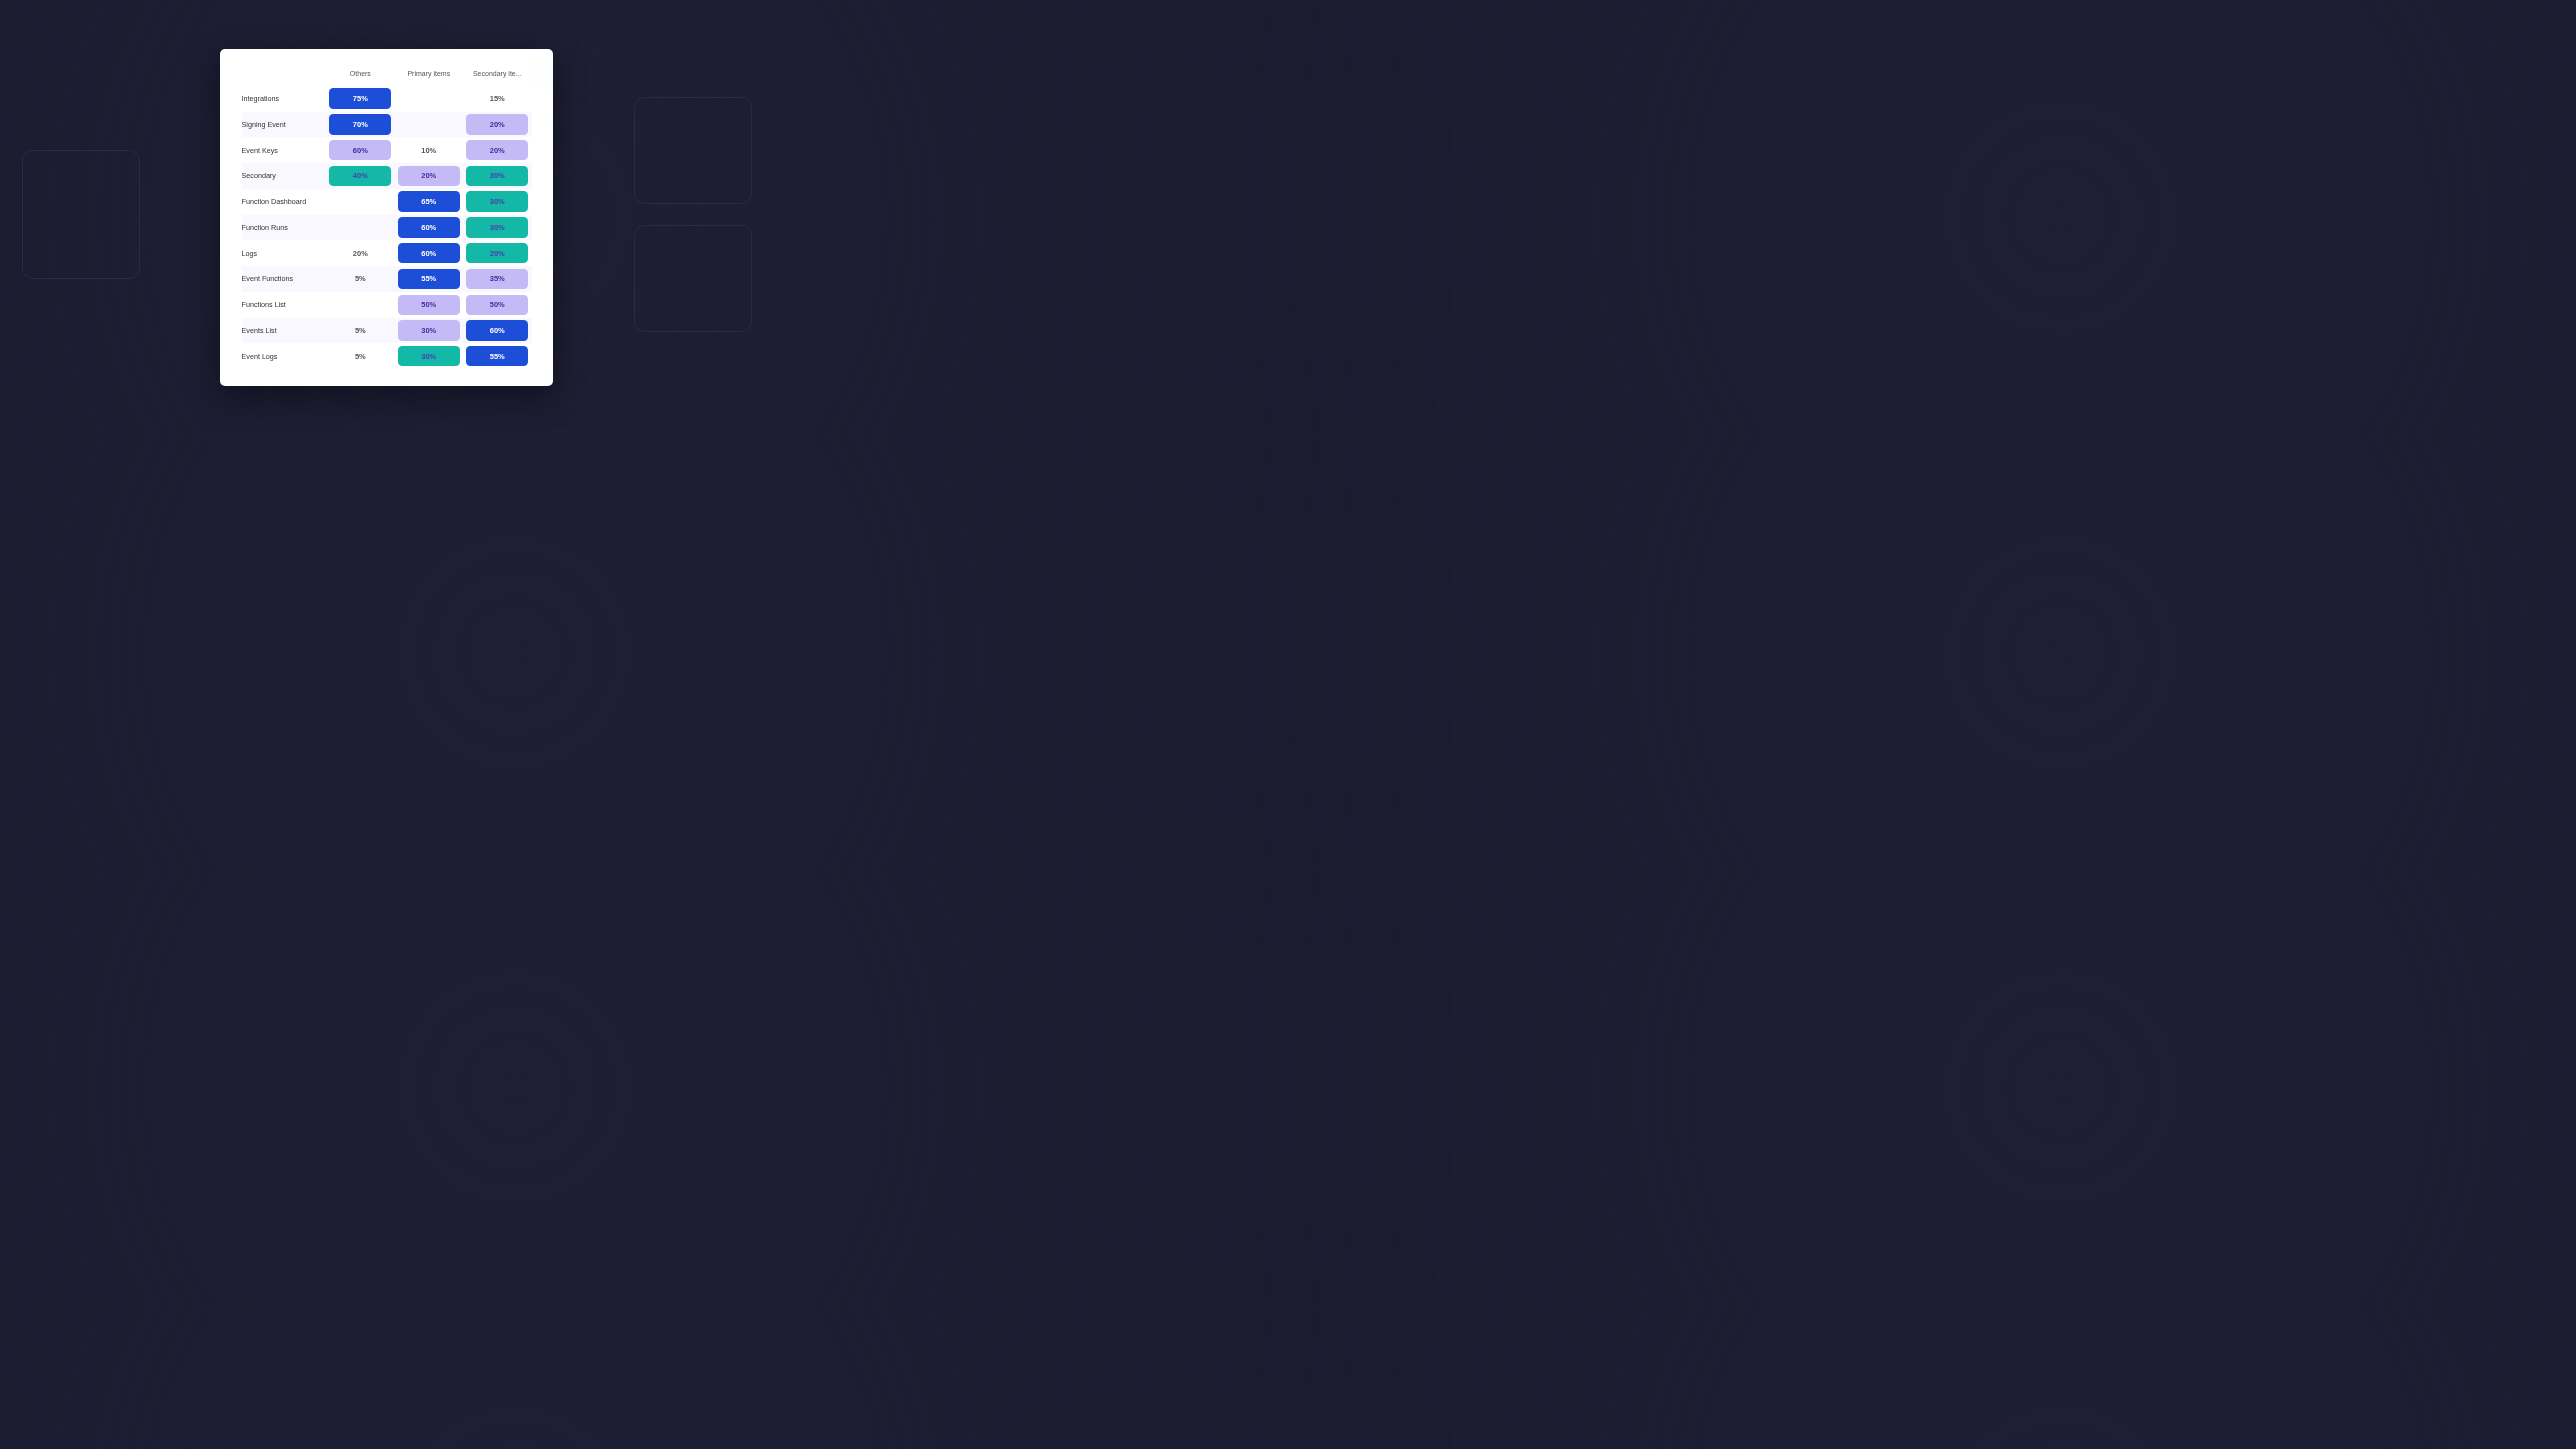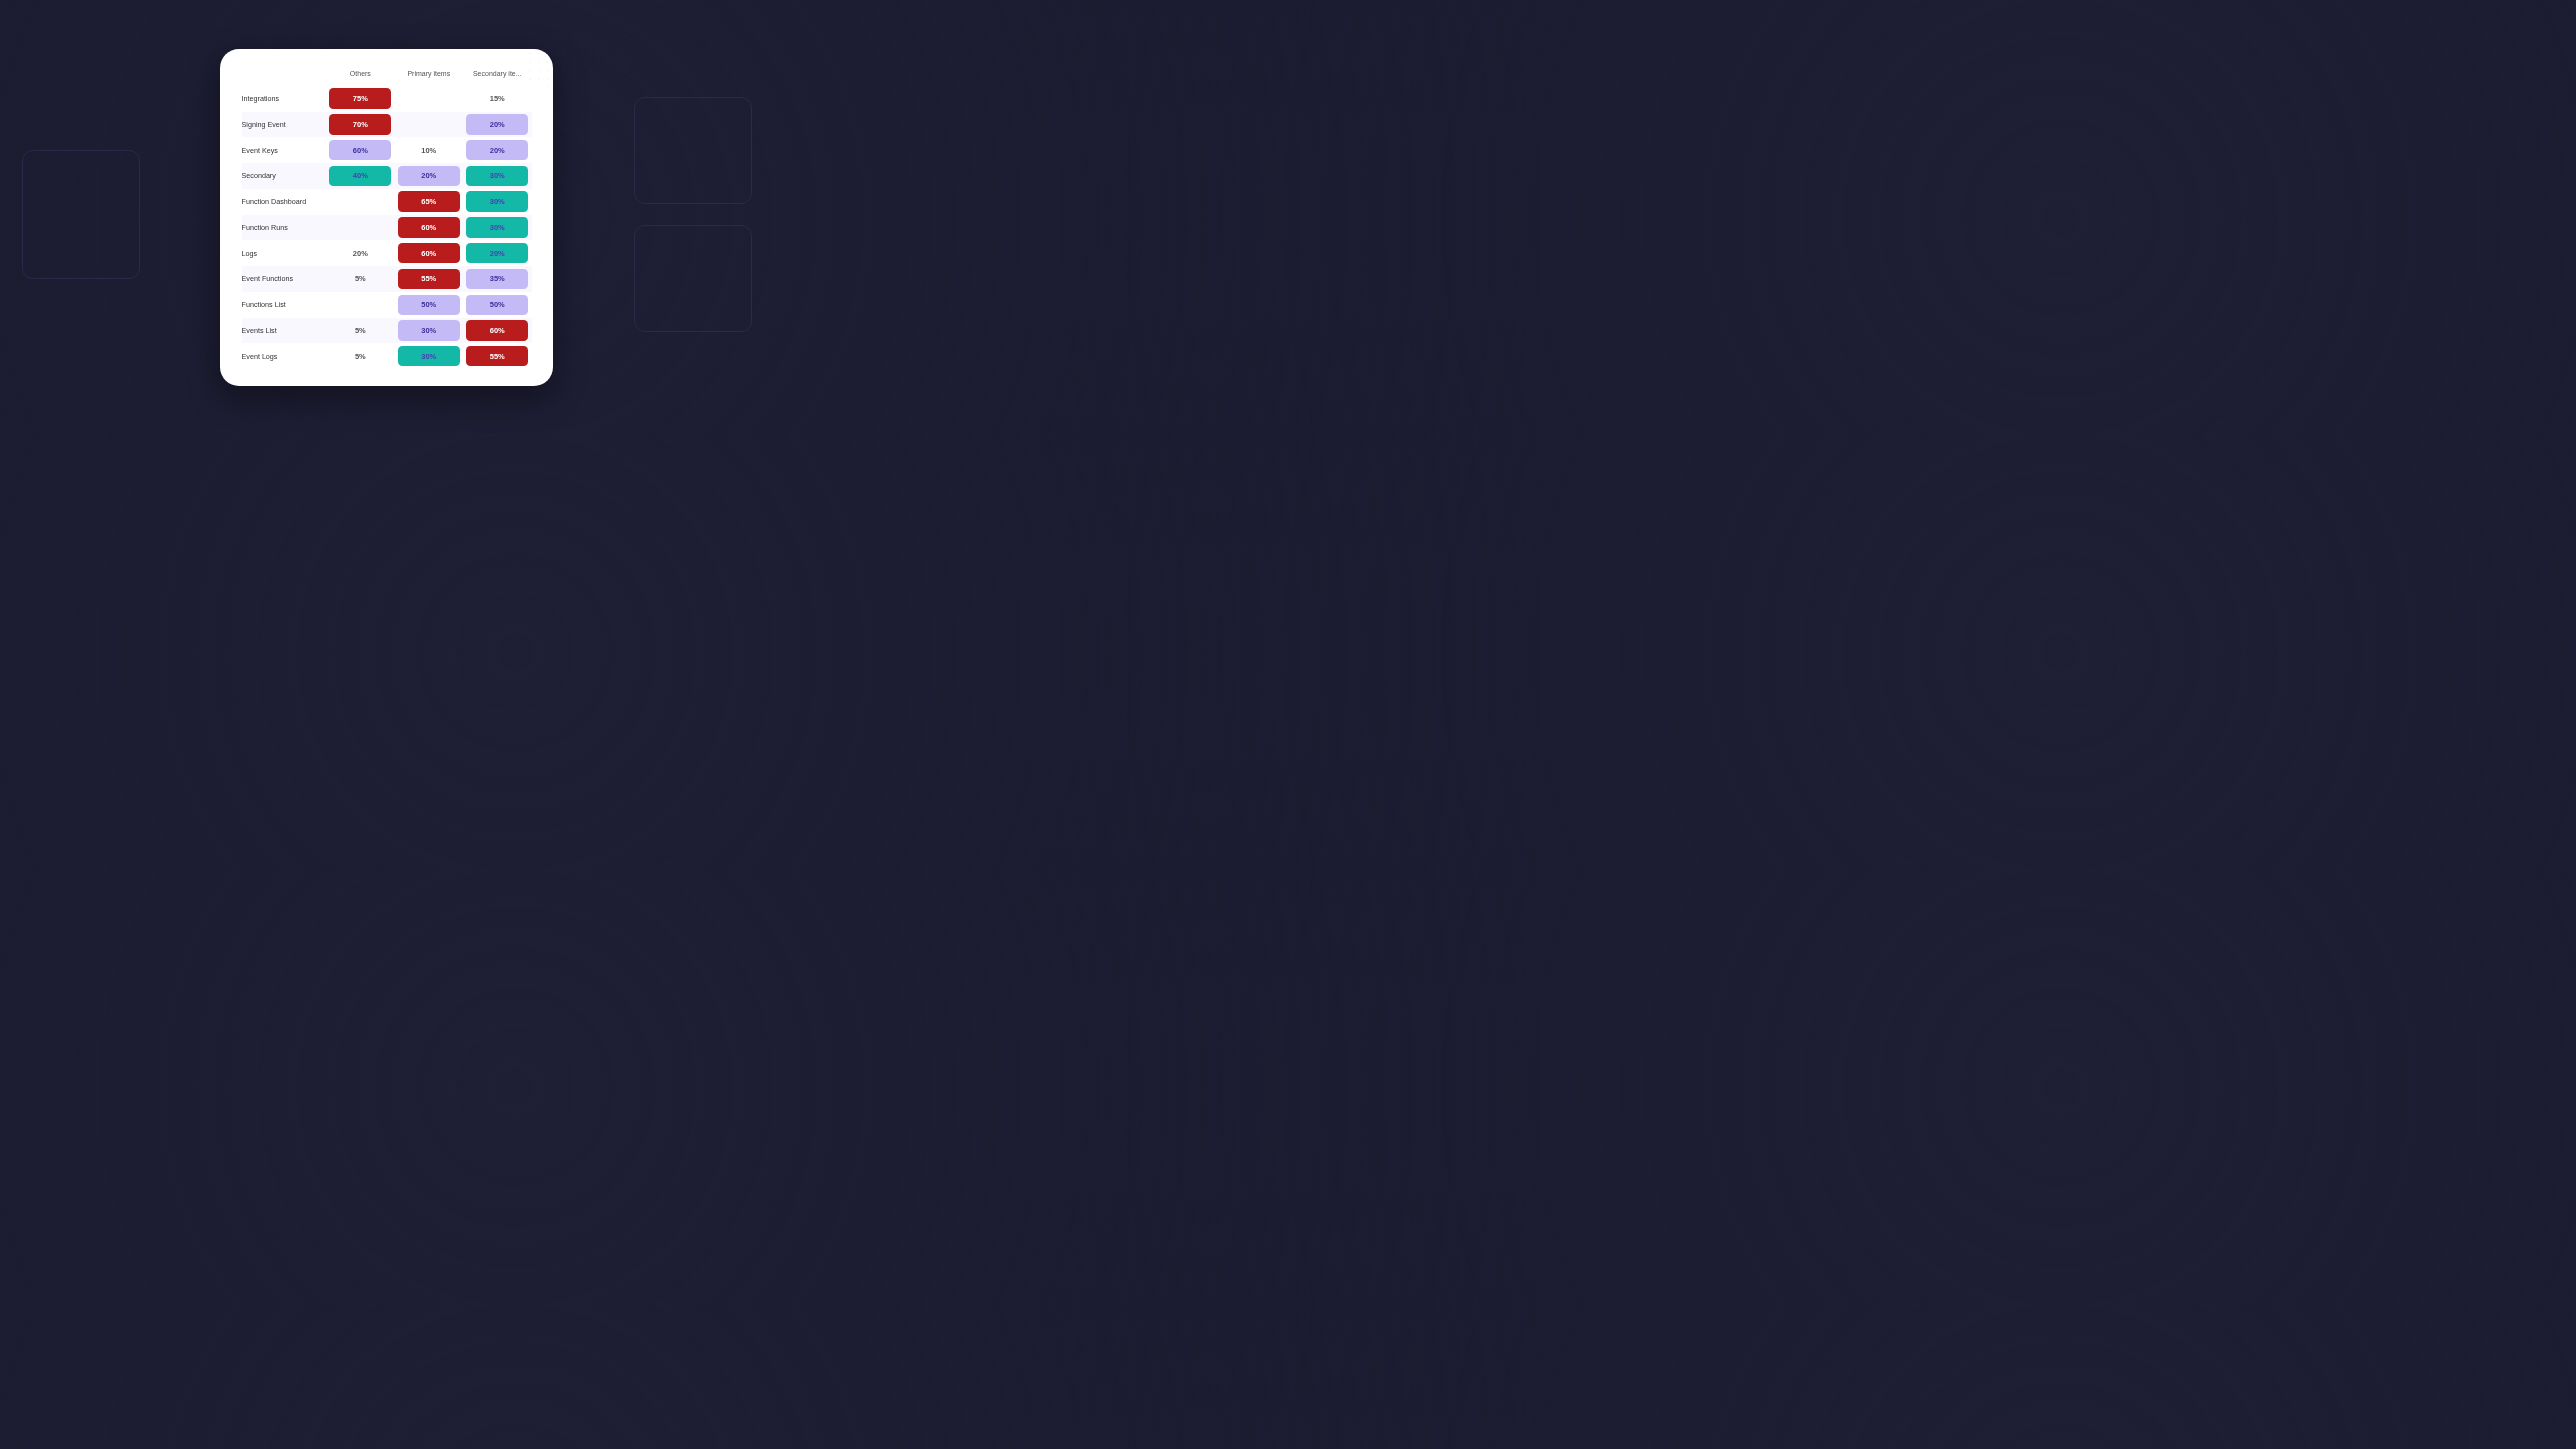--- a/index.html
+++ b/index.html
@@ -52,21 +52,21 @@
       width: 107px;
       height: 64px;
       opacity: 0.15;
       background-image: radial-gradient(circle, #6666aa 0.5px, transparent 0.5px);
       background-size: 8.6px 8.6px;
     }
 
     
     .card {
       background: #ffffff;
-      border-radius: 19px;
+      border-radius: 5px;
       padding: 17px 21.5px;
       width: 333px;
       box-shadow: 0 10.7px 32px rgba(0,0,0,0.4);
     }
 
     
     .data-table {
       width: 100%;
       border-collapse: collapse;
     }
@@ -108,21 +108,21 @@
       justify-content: center;
       border-radius: 4.3px;
       font-size: 7.5px;
       font-weight: 700;
       height: 20.4px;
       width: 100%;
       min-width: 43px;
     }
 
     .pill-dark {
-      background: #b91c1c;
+      background: #1d4ed8;
       color: #fff;
     }
 
     .pill-medium {
       background: #c4baf5;
       color: #3b2f9e;
     }
 
     .pill-light {
       background: #14b8a6;

